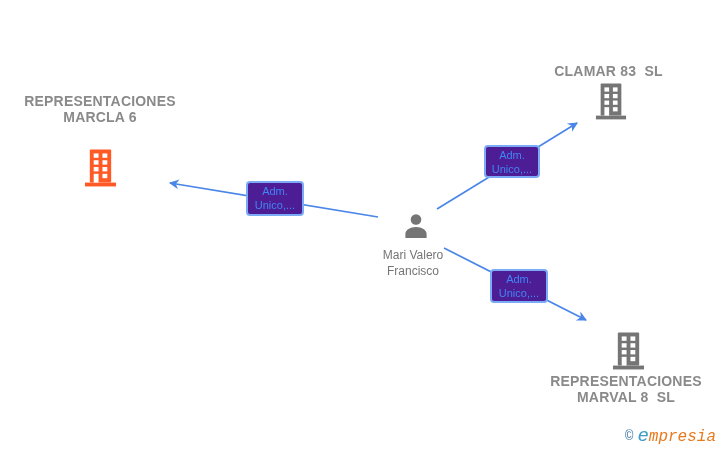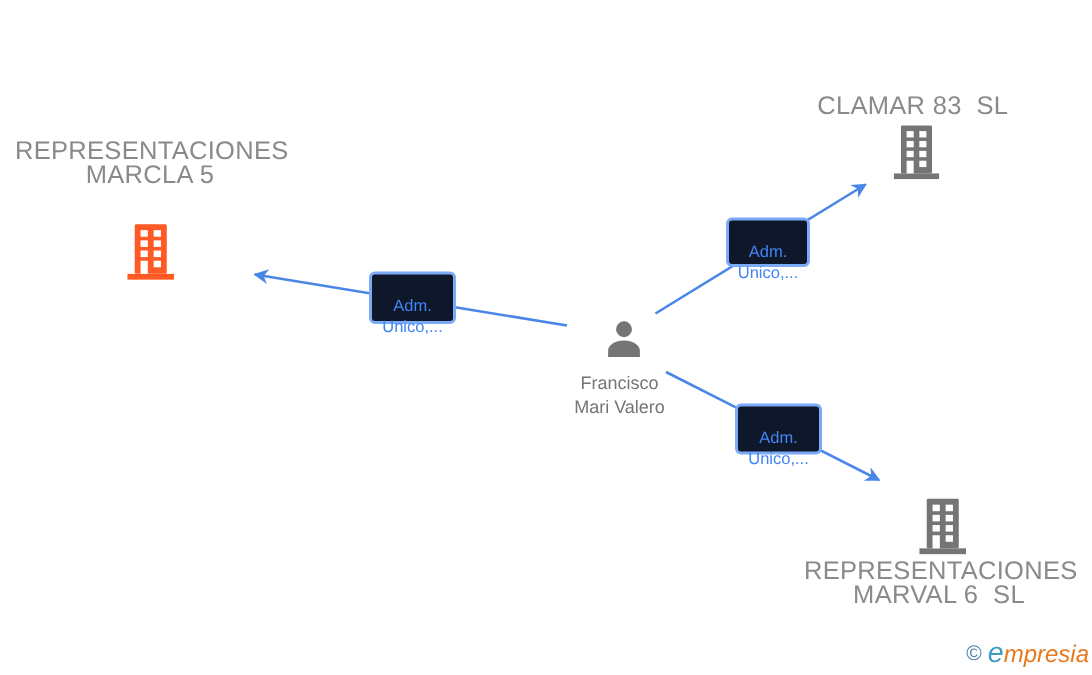--- a/index.html
+++ b/index.html
@@ -3,33 +3,33 @@
 <meta charset="utf-8">
 <style>
   html,body{margin:0;padding:0;background:#ffffff;}
   #canvas{
     position:relative;width:728px;height:450px;background:#ffffff;overflow:hidden;
     font-family:"Liberation Sans","DejaVu Sans",sans-serif;
   }
   #edges{position:absolute;left:0;top:0;width:728px;height:450px;z-index:1;}
   .node{position:absolute;z-index:2;text-align:center;cursor:pointer;}
   .company-name{
-    color:#8a8a8a;font-size:17px;font-weight:normal;line-height:16px;
+    color:#8a8a8a;font-size:14px;font-weight:bold;line-height:16px;
     letter-spacing:.2px;white-space:pre;
   }
   .person-name{color:#757575;font-size:12px;line-height:15.5px;white-space:pre;}
   .icon-box{position:absolute;z-index:2;cursor:pointer;}
   .edge-label{
-    position:absolute;z-index:3;box-sizing:border-box;background:#0f172a;
+    position:absolute;z-index:3;box-sizing:border-box;background:#4c1d95;
     border:2px solid #7baaf7;border-radius:4px;color:#4285f4;
-    font-size:11px;line-height:14px;text-align:center;padding-top:14px;
+    font-size:11px;line-height:14px;text-align:center;padding-top:1px;
   }
   #watermark{
-    position:absolute;right:2px;bottom:3px;z-index:2;
-    font-family:Liberation Sans, sans-serif;cursor:pointer;white-space:nowrap;
+    position:absolute;right:12px;bottom:3px;z-index:2;
+    font-family:Liberation Mono, monospace;cursor:pointer;white-space:nowrap;
   }
   #watermark .copy{color:#4a7fa5;font-size:14px;font-style:normal;vertical-align:1px;}
   #watermark .brand-e{color:#3f9dc4;font-size:19px;font-style:italic;margin-left:4px;}
   #watermark .brand-rest{color:#e87a1e;font-size:16px;font-style:italic;}
 </style>
 </head>
 <body>
 
 <div id="canvas">
 
@@ -39,21 +39,21 @@
         <path d="M0.5,0.5 L9.5,5 L0.5,9.5 L3.2,5 z" fill="#4a86e8"></path>
       </marker>
     </defs>
     <line x1="378" y1="217" x2="170" y2="183" stroke="#4a86e8" stroke-width="1.7" marker-end="url(#arrowhead)"></line>
     <line x1="437" y1="209" x2="577" y2="123" stroke="#4a86e8" stroke-width="1.7" marker-end="url(#arrowhead)"></line>
     <line x1="444" y1="248" x2="586" y2="320" stroke="#4a86e8" stroke-width="1.7" marker-end="url(#arrowhead)"></line>
   </svg>
 
   <div class="node" style="left:10px;top:93px;width:180px;">
     <div class="company-name">REPRESENTACIONES</div>
-    <div class="company-name">MARCLA 5</div>
+    <div class="company-name">MARCLA 6</div>
   </div>
   <div class="icon-box" style="left:84px;top:148px;width:33px;height:40px;">
     <svg width="33" height="40" viewBox="0 0 34 40">
       <rect x="1" y="35" width="32" height="4" fill="#ff5a26"></rect>
       <rect x="6" y="1" width="22" height="34" rx="1" fill="#ff5a26"></rect>
       <g fill="#ffffff">
         <rect x="10" y="5" width="5" height="4.5"></rect>
           <rect x="19" y="5" width="5" height="4.5"></rect>
         <rect x="10" y="12" width="5" height="4.5"></rect>
           <rect x="19" y="12" width="5" height="4.5"></rect>
@@ -96,32 +96,32 @@
           <rect x="19" y="12" width="5" height="4.5"></rect>
         <rect x="10" y="19" width="5" height="4.5"></rect>
           <rect x="19" y="19" width="5" height="4.5"></rect>
         <rect x="19" y="26" width="5" height="4.5"></rect>
         <rect x="10" y="26" width="5" height="9"></rect>
       </g>
     </svg>
   </div>
   <div class="node" style="left:536px;top:373px;width:180px;">
     <div class="company-name">REPRESENTACIONES</div>
-    <div class="company-name">MARVAL 6  SL</div>
+    <div class="company-name">MARVAL 8  SL</div>
   </div>
 
   <div class="icon-box" style="left:402px;top:212px;width:28px;height:30px;">
     <svg width="28" height="30" viewBox="0 0 28 30">
       <circle cx="14" cy="7.5" r="5.3" fill="#757575"></circle>
       <path d="M14,15 c-5.9,0 -10.6,3 -10.6,6.8 L3.4,26 h21.2 v-4.2 c0,-3.8 -4.7,-6.8 -10.6,-6.8 z" fill="#757575"></path>
     </svg>
   </div>
   <div class="node" style="left:363px;top:248px;width:100px;">
+    <div class="person-name">Mari Valero</div>
     <div class="person-name">Francisco</div>
-    <div class="person-name">Mari Valero</div>
   </div>
 
   <div class="edge-label" style="left:246px;top:181px;width:58px;height:35px;">
     <div>Adm.</div>
     <div>Unico,...</div>
   </div>
   <div class="edge-label" style="left:484px;top:145px;width:56px;height:33px;">
     <div>Adm.</div>
     <div>Unico,...</div>
   </div>

